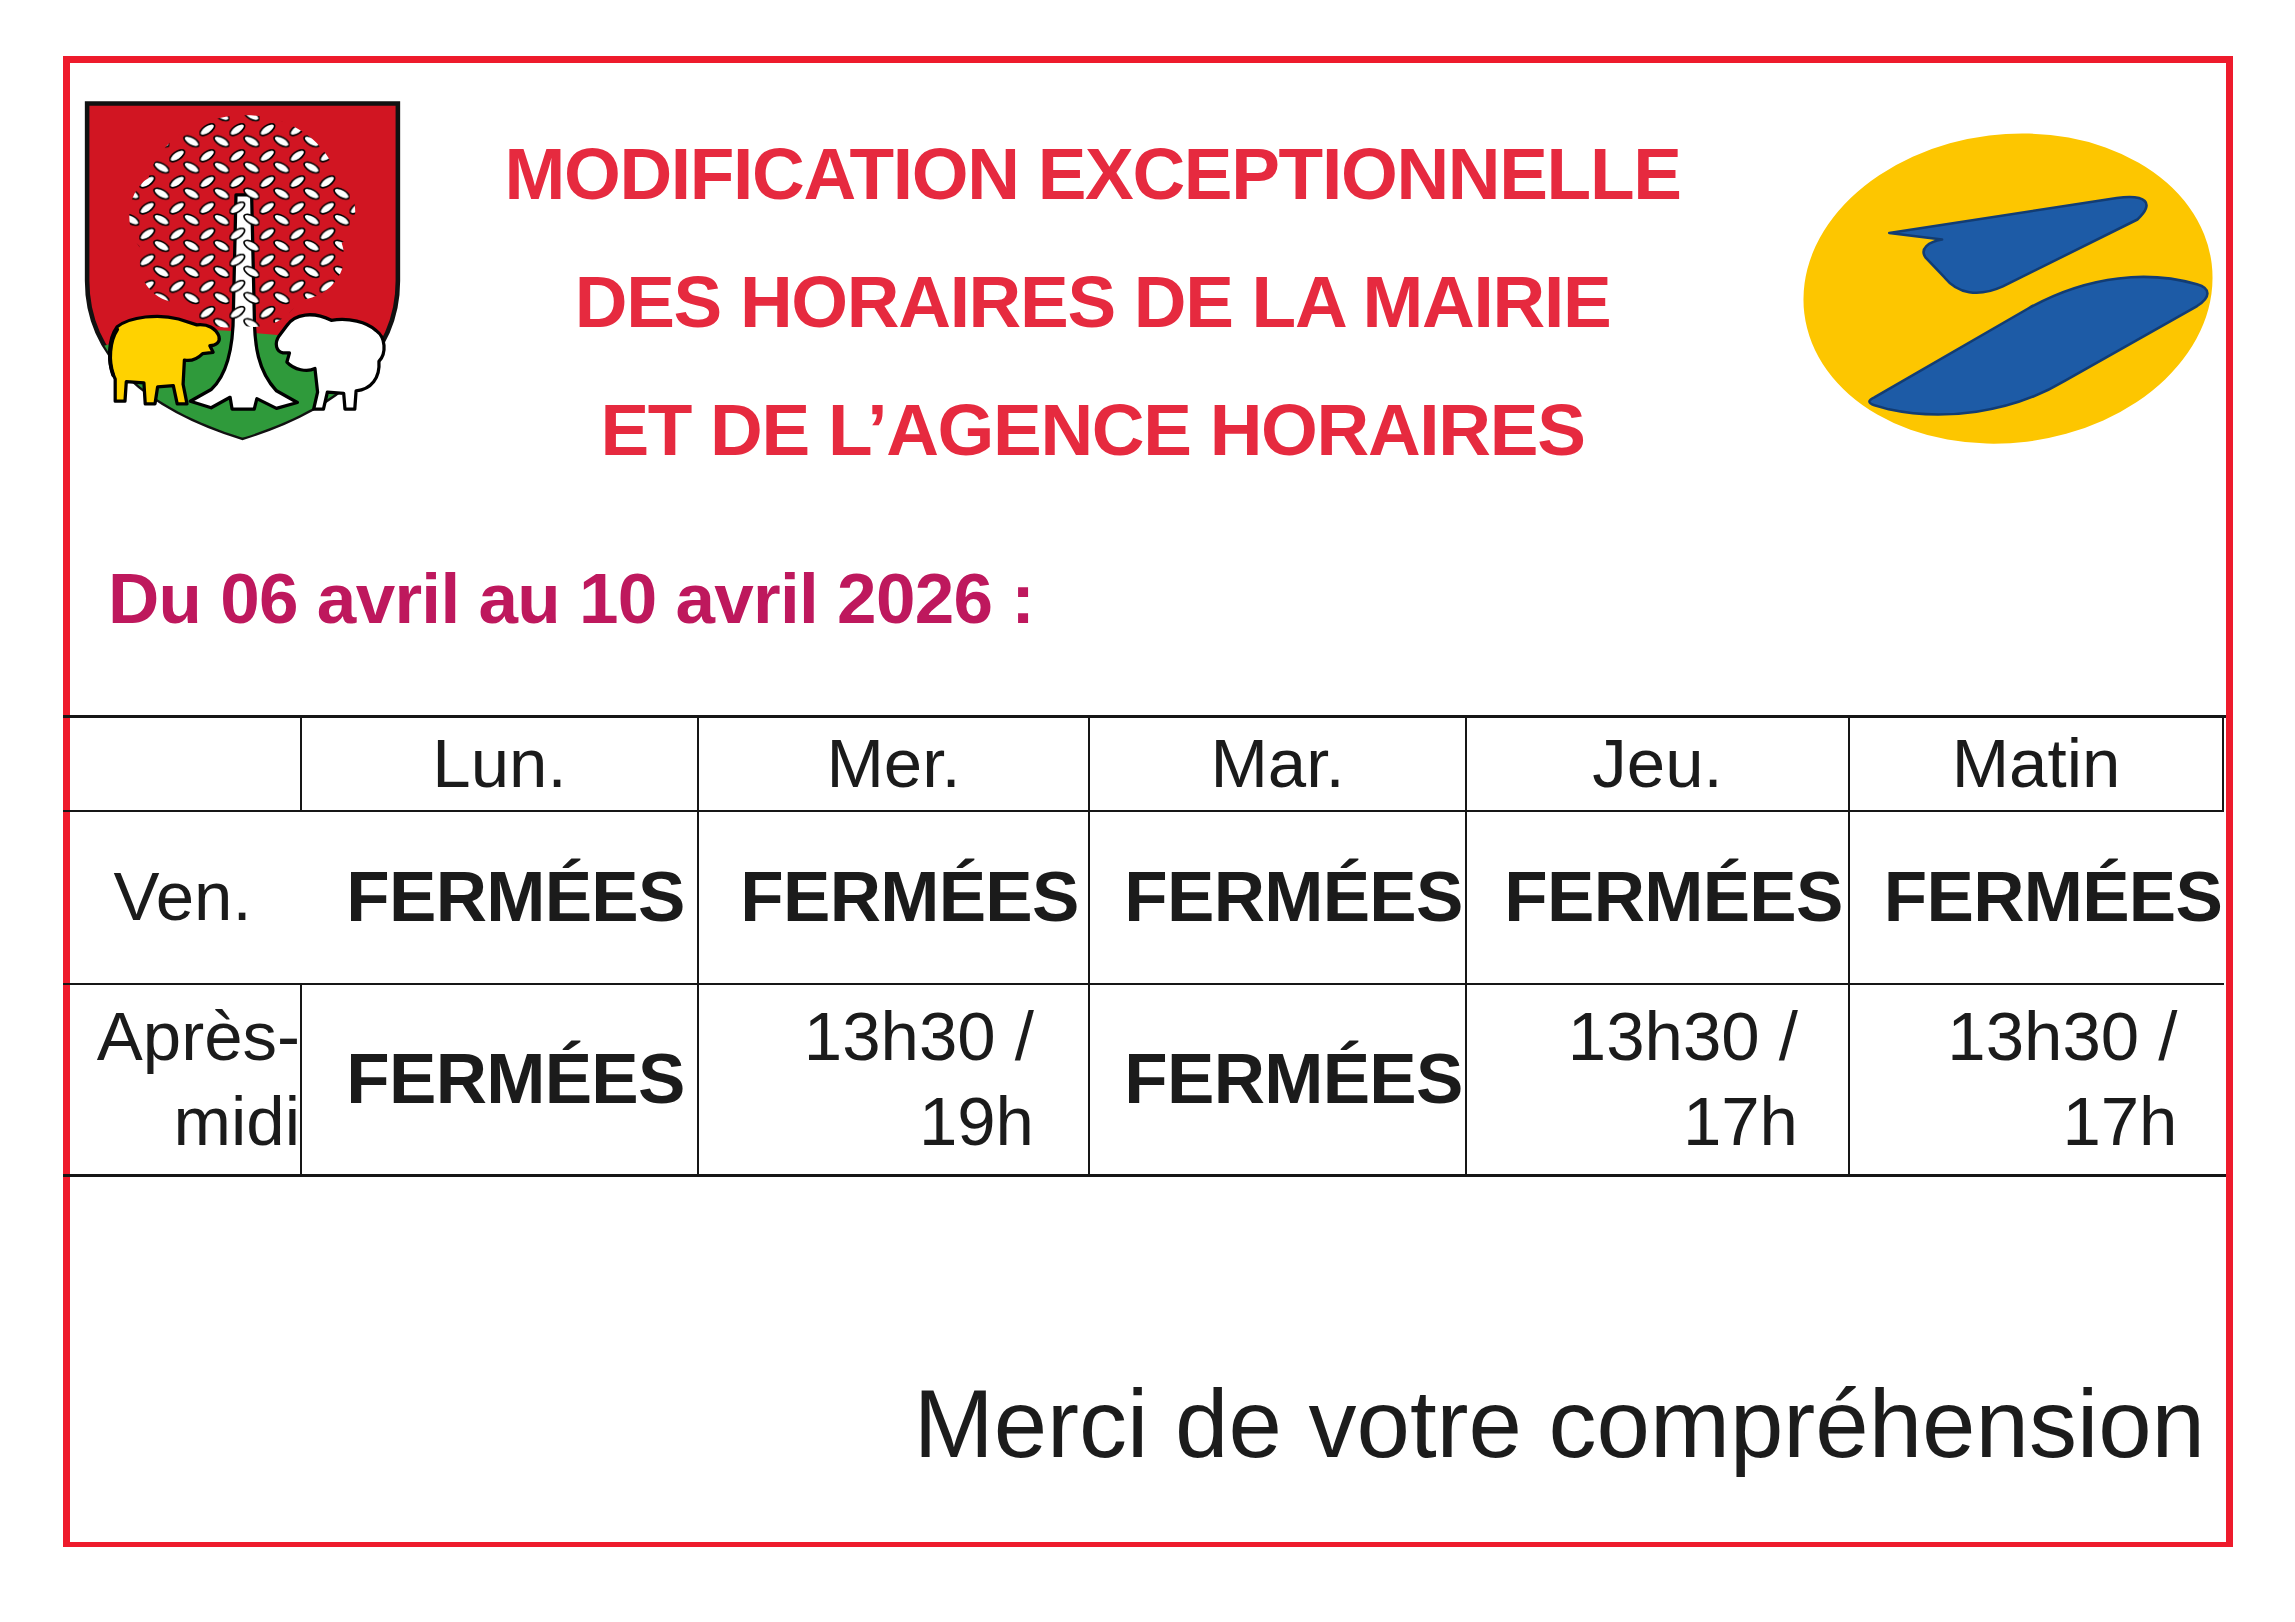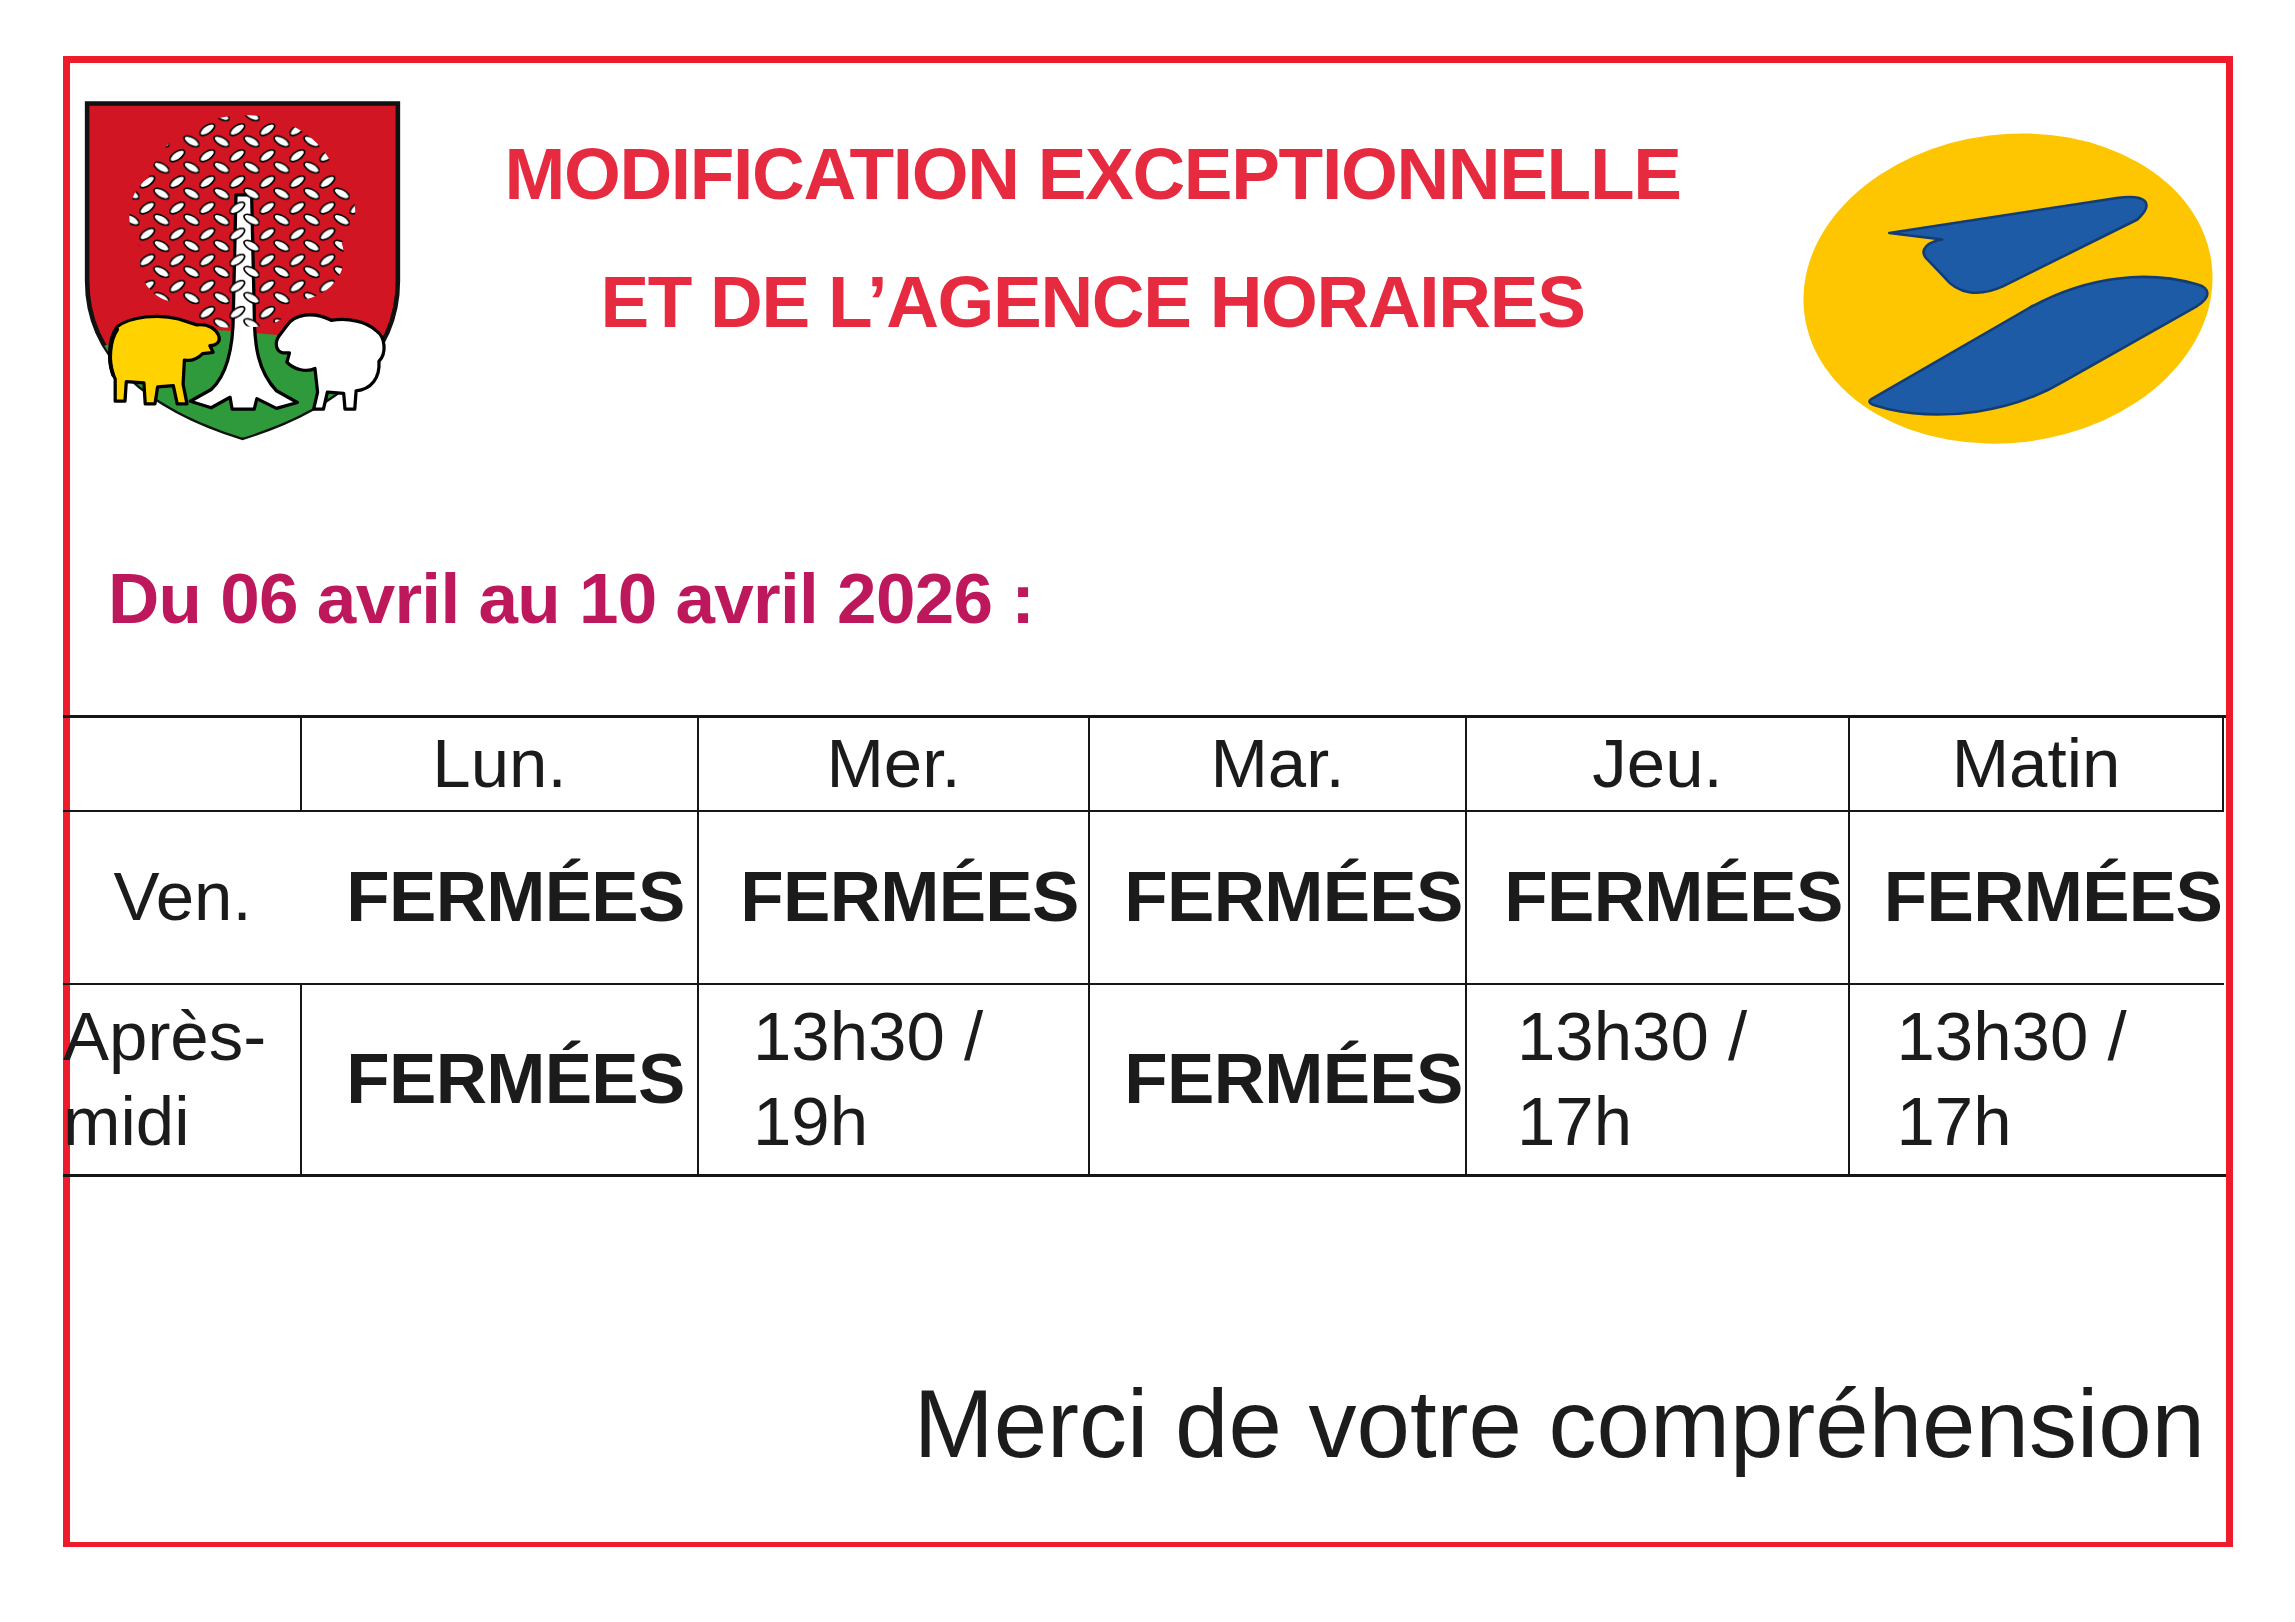--- a/index.html
+++ b/index.html
@@ -35,21 +35,21 @@
     grid-template-rows:94px 173px 189px;
     border-top:3.3px solid #161616;
     border-bottom:3.3px solid #161616;
     box-sizing:content-box;
   }
   .cell{
     display:flex;align-items:center;justify-content:center;
     border-right:2.6px solid #161616;
     border-bottom:2.6px solid #161616;
     box-sizing:border-box;
-    font-size:69px;line-height:1.22;text-align:left;
+    font-size:69px;line-height:1.22;text-align:right;
   }
   .cell.col-last{border-right:none;}
   .cell.row-last{border-bottom:none;}
   .cell .wrap{display:inline-block;max-width:281px;}
   .cell.closed{font-weight:700;font-size:71px;letter-spacing:-0.7px;padding-left:32px;}
   .closing{
     position:absolute;right:90px;top:1369px;
     font-size:96px;color:#1c1c1c;white-space:nowrap;
   }
 </style>
@@ -83,20 +83,21 @@
     <g>
       <path fill="#ffd200" stroke="#000000" stroke-width="5" stroke-linejoin="round" d="M58,352 C78,336 122,332 152,340 L180,349 C197,347 210,355 214,367 C216,375 210,381 200,381 L205,391 L189,393 C181,401 171,405 161,403 L159,440 L165,470 L150,470 L144,442 L120,444 L116,470 L101,470 L99,438 L72,436 L70,466 L55,466 L55,432 C43,410 43,372 58,352 Z"></path>
       <path fill="none" stroke="#000000" stroke-width="6" stroke-linecap="round" d="M58,356 C46,374 44,404 52,426"></path>
     </g>
 
     <path fill="#ffffff" stroke="#000000" stroke-width="5" stroke-linejoin="round" d="M386,342 C358,328 330,332 318,350 L306,366 C298,378 302,390 312,392 L322,392 L318,406 C329,418 349,422 361,416 L365,452 L359,478 L374,478 L380,452 L405,454 L407,478 L422,478 L424,450 C447,448 461,430 459,405 C471,392 469,368 455,358 C440,344 413,338 386,342 Z"></path>
   </svg>
 
   <div class="title">
     <div>MODIFICATION EXCEPTIONNELLE</div>
+    <div>DES HORAIRES DE LA MAIRIE</div>
     <div>ET DE L’AGENCE HORAIRES</div>
   </div>
 
   <svg class="laposte" viewBox="0 0 680 510" xmlns="http://www.w3.org/2000/svg">
     <ellipse cx="340" cy="252" rx="322" ry="242" fill="#fdc600" transform="rotate(-7 340 252)"></ellipse>
     <g fill="#1d5ba6" stroke="#123c73" stroke-width="4" stroke-linejoin="round" transform="rotate(-4 340 250)">
       <path d="M160,152 L520,122 C566,119 580,134 550,158 L332,248 C292,263 260,254 242,228 L214,194 C206,180 220,170 242,168 Z"></path>
       <path d="M118,408 L370,285 C470,238 565,240 636,266 C658,274 656,288 634,300 L420,402 C330,448 222,452 140,428 L118,420 C108,416 108,412 118,408 Z"></path>
     </g>
   </svg>

